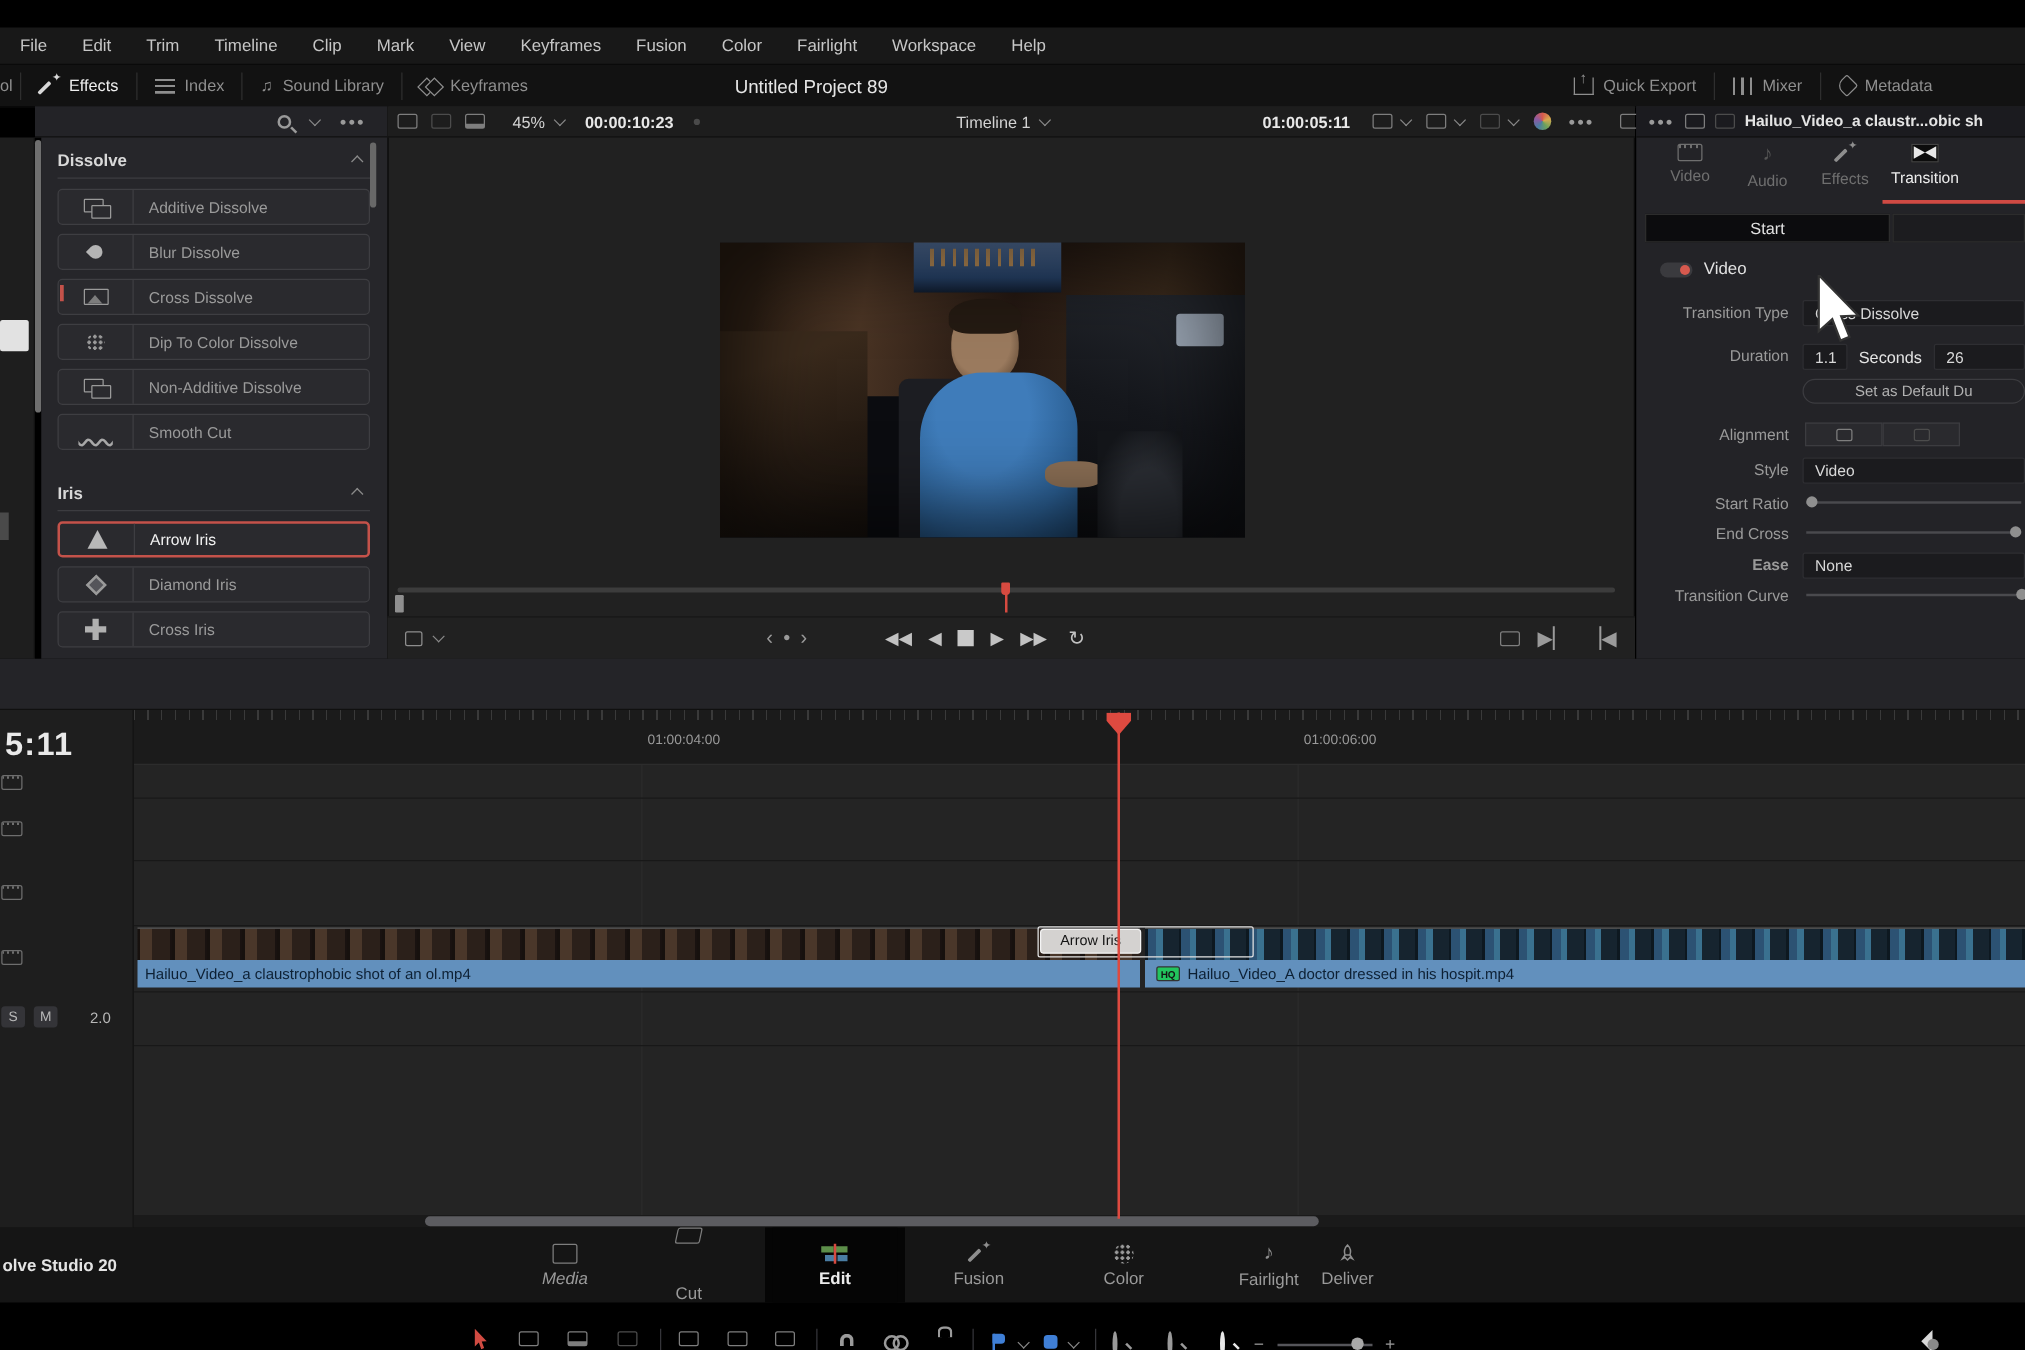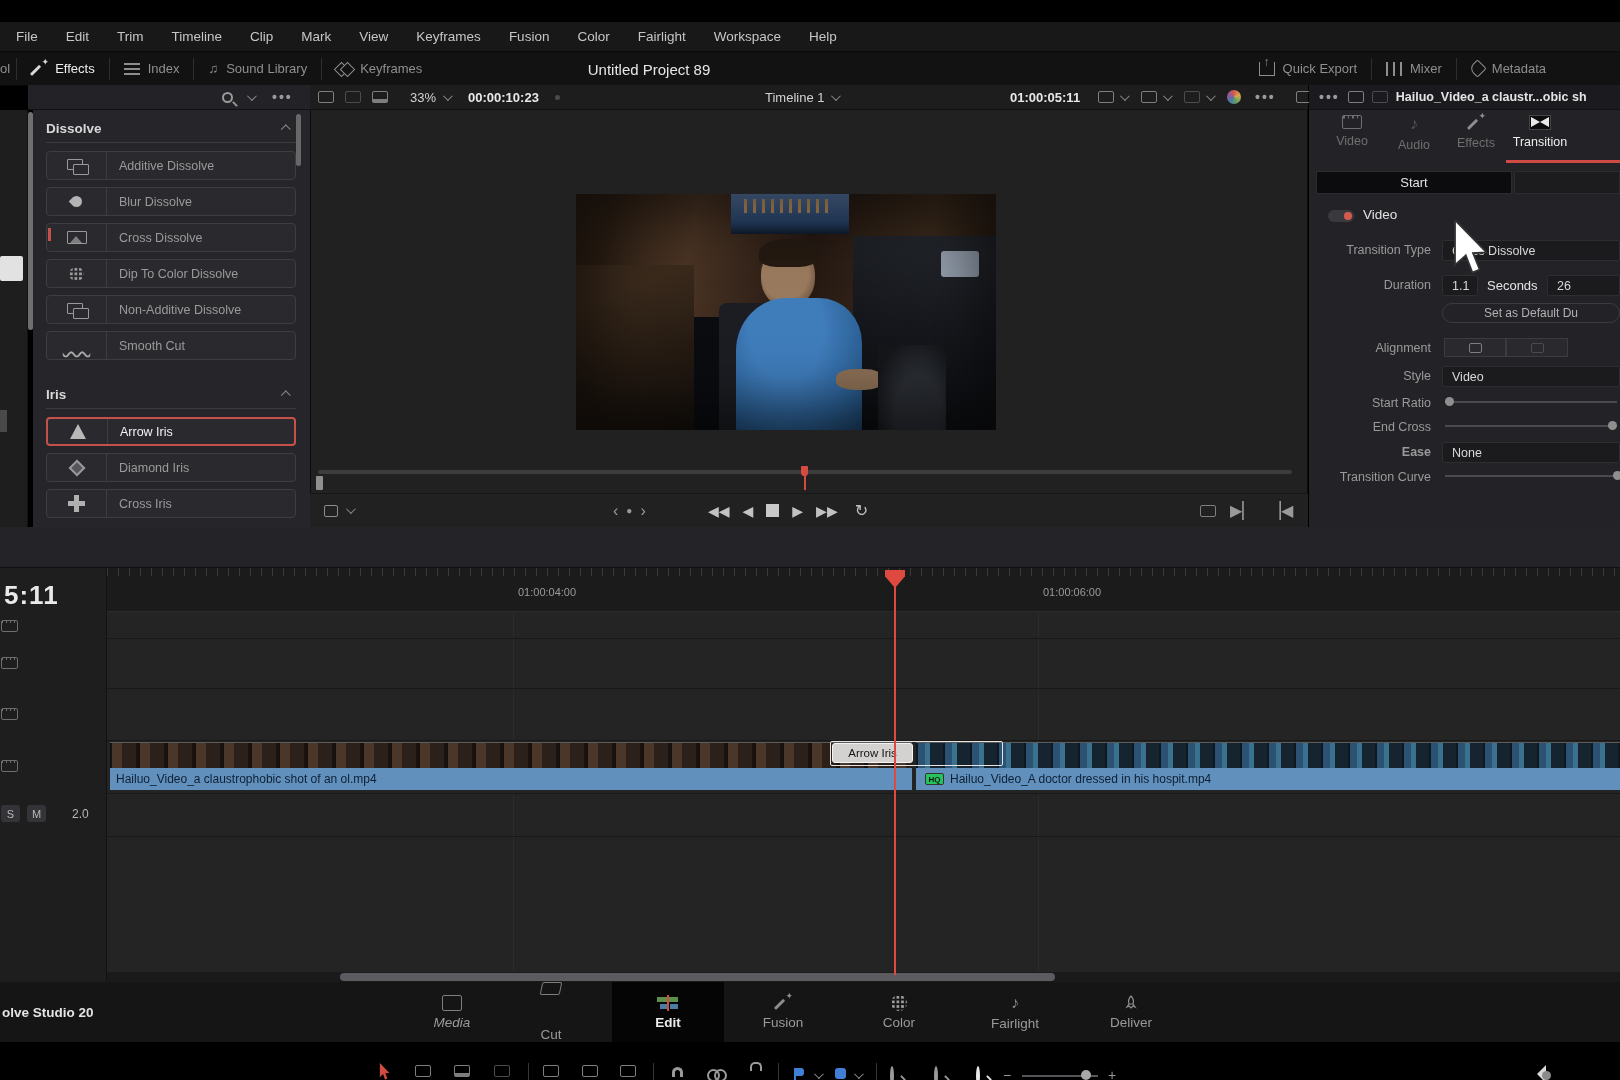--- a/index.html
+++ b/index.html
@@ -309,21 +309,21 @@
       </div>
     </div>
 </div>
 <div id="fx-scroll" class="abs"></div>
 
 <div id="viewer-panel" class="abs"></div>
 <div id="viewer-head" class="abs flex">
   <span class="mini-rect" style="margin-left:8px;"></span>
   <span class="mini-rect dim" style="margin-left:11px;"></span>
   <span class="mini-rect" style="margin-left:11px;border-bottom-width:4px;"></span>
-  <span style="margin-left:22px;font-size:13px;color:#d2d2d2;">33%</span>
+  <span style="margin-left:22px;font-size:13px;color:#d2d2d2;">45%</span>
   <span class="chv" style="margin-left:7px;"></span>
   <span class="tc" style="margin-left:18px;">00:00:10:23</span>
   <span style="margin-left:16px;width:5px;height:5px;border-radius:50%;background:#4a4a4a;"></span>
   <span style="position:absolute;left:455px;display:flex;align-items:center;gap:7px;">
     <span style="font-size:13px;color:#d2d2d2;">Timeline 1</span>
     <span class="chv"></span>
   </span>
   <span class="tc" style="position:absolute;left:700px;">01:00:05:11</span>
   <span style="position:absolute;left:788px;display:flex;align-items:center;gap:6px;">
     <span class="mini-rect"></span>
@@ -562,19 +562,19 @@
     <span>Fusion</span>
   </div>
   <div class="nav-tab" style="left:849px;">
     <span class="dot-circle-icon" style="width:16px;height:16px;"></span>
     <span>Color</span>
   </div>
   <div class="nav-tab" style="left:965px;">
     <span class="music-note">♪</span>
     <span>Fairlight</span>
   </div>
-  <div class="nav-tab" style="left:1081px;">
+  <div class="nav-tab" style="left:1028px;">
     <svg width="16" height="16" viewBox="0 0 16 16">
         <path d="M8 1 C10 3 11 6 10 9 L6 9 C5 6 6 3 8 1 Z M6 9 L4 12 L6 11 L8 13 L10 11 L12 12 L10 9" fill="none" stroke="#8e8e8e" stroke-width="1.2"></path>
       </svg>
     <span>Deliver</span>
   </div>
 </div>
 
 </body></html>

